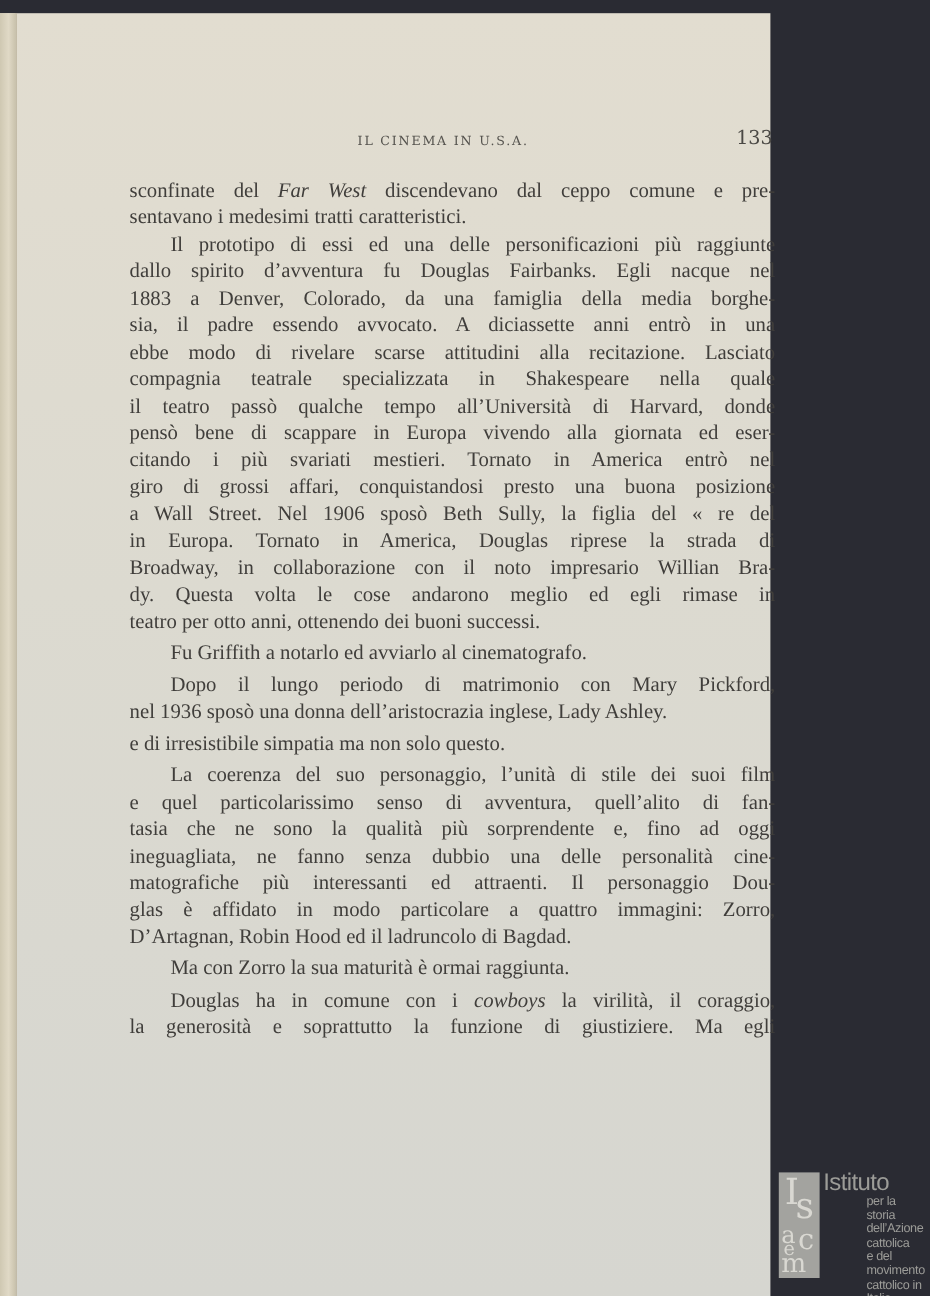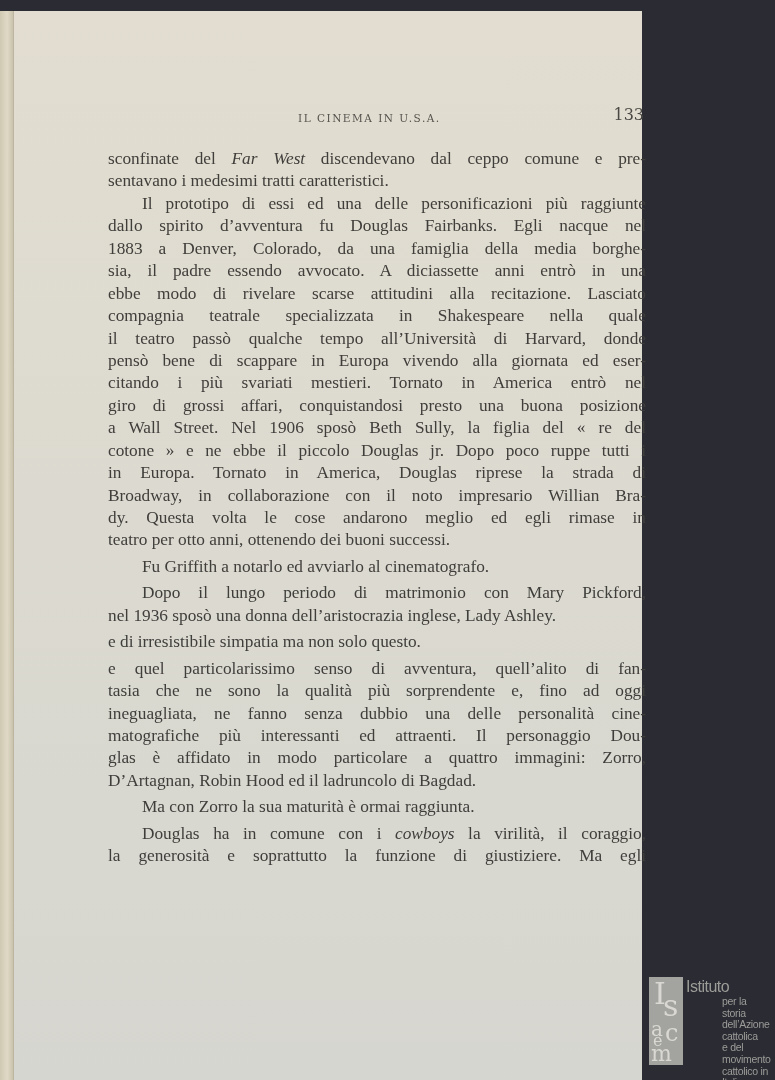--- a/index.html
+++ b/index.html
@@ -41,21 +41,21 @@
   .logo {
     position:absolute; left:649px; top:977px; width:122px; height:90px;
     color:#9a9a96;
   }
   .logo-mark {
     position:absolute; left:0; top:0; width:34px; height:88px; background:#a3a39f;
     color:#d9d8d2; font-family:"DejaVu Serif", serif;
   }
   .logo-mark span { position:absolute; font-size:22px; line-height:1; }
   .logo-lines { position:absolute; left:37px; top:0; font-family:"Liberation Sans", sans-serif; color:#9c9c98; }
-  .logo-lines .big { font-size:16px; line-height:19px; letter-spacing:-0.5px; }
+  .logo-lines .big { font-size:20px; line-height:19px; letter-spacing:-0.5px; }
   .logo-lines .small { font-size:10.5px; line-height:11.6px; letter-spacing:-0.3px;padding-left:36px; }
   .logo-lines .paolo { font-size:16px; line-height:17px; margin-top:1px; }
 </style>
 </head>
 <body>
 
 <div class="page">
   <div class="gutter"></div>
 
   <div class="running-head" style="top:89px;">
@@ -73,37 +73,37 @@
         <span class="line">dallo spirito d’avventura fu Douglas Fairbanks. Egli nacque nel</span>
         <span class="line">1883 a Denver, Colorado, da una famiglia della media borghe-</span>
         <span class="line">sia, il padre essendo avvocato. A diciassette anni entrò in una</span>
         <span class="line">ebbe modo di rivelare scarse attitudini alla recitazione. Lasciato</span>
         <span class="line">compagnia teatrale specializzata in Shakespeare nella quale</span>
         <span class="line">il teatro passò qualche tempo all’Università di Harvard, donde</span>
         <span class="line">pensò bene di scappare in Europa vivendo alla giornata ed eser-</span>
         <span class="line">citando i più svariati mestieri. Tornato in America entrò nel</span>
         <span class="line">giro di grossi affari, conquistandosi presto una buona posizione</span>
         <span class="line">a Wall Street. Nel 1906 sposò Beth Sully, la figlia del « re del</span>
-        <span class="line">cotone » e ne ebbe il piccolo Douglas jr. Dopo poco ruppe tutti i</span>
         <span class="line">in Europa. Tornato in America, Douglas riprese la strada di</span>
         <span class="line">Broadway, in collaborazione con il noto impresario Willian Bra-</span>
         <span class="line">dy. Questa volta le cose andarono meglio ed egli rimase in</span>
         <span class="line last">teatro per otto anni, ottenendo dei buoni successi.</span>
       </div>
       <div class="gap">
         <span class="line indent last">Fu Griffith a notarlo ed avviarlo al cinematografo.</span>
       </div>
       <div class="gap">
         <span class="line indent">Dopo il lungo periodo di matrimonio con Mary Pickford,</span>
         <span class="line last">nel 1936 sposò una donna dell’aristocrazia inglese, Lady Ashley.</span>
       </div>
       <div class="gap">
         <span class="line last">e di irresistibile simpatia ma non solo questo.</span>
       </div>
       <div class="gap">
+        <span class="line indent">La coerenza del suo personaggio, l’unità di stile dei suoi film</span>
         <span class="line">e quel particolarissimo senso di avventura, quell’alito di fan-</span>
         <span class="line">tasia che ne sono la qualità più sorprendente e, fino ad oggi</span>
         <span class="line">ineguagliata, ne fanno senza dubbio una delle personalità cine-</span>
         <span class="line">matografiche più interessanti ed attraenti. Il personaggio Dou-</span>
         <span class="line">glas è affidato in modo particolare a quattro immagini: Zorro,</span>
         <span class="line last">D’Artagnan, Robin Hood ed il ladruncolo di Bagdad.</span>
       </div>
       <div class="gap">
         <span class="line indent last">Ma con Zorro la sua maturità è ormai raggiunta.</span>
       </div>

